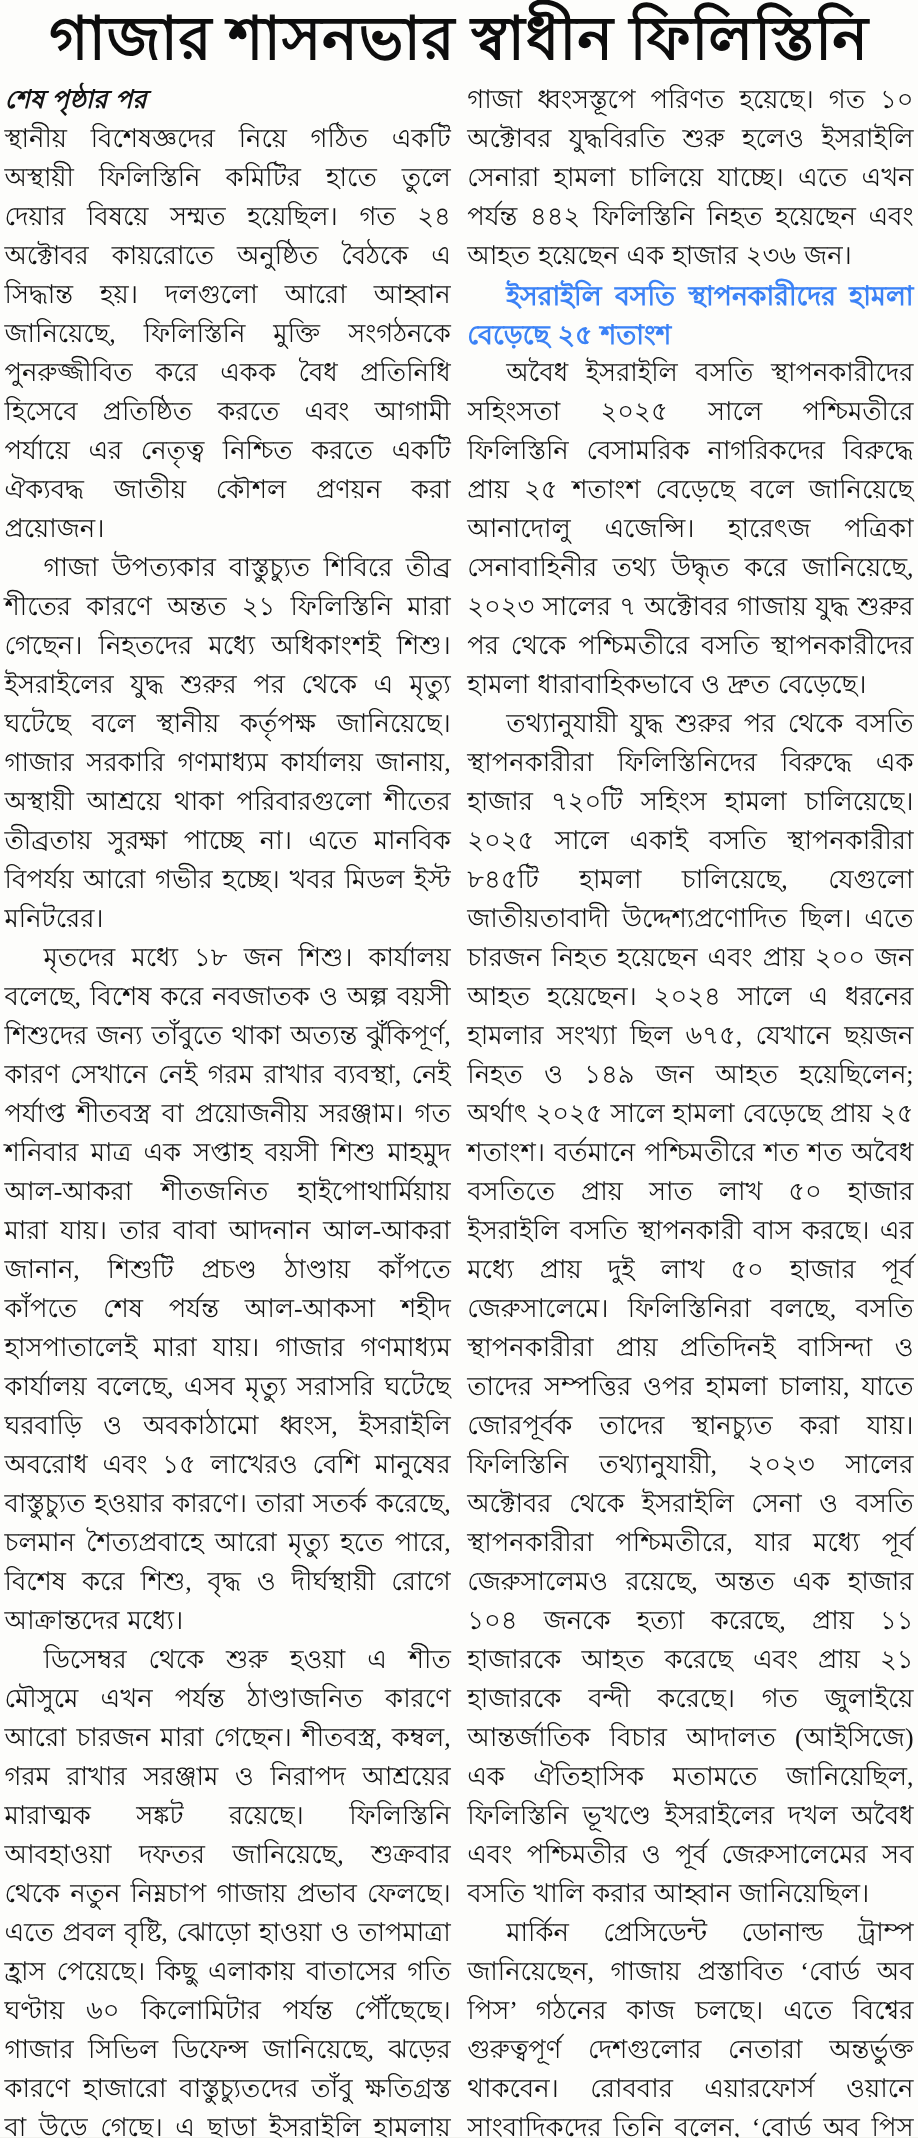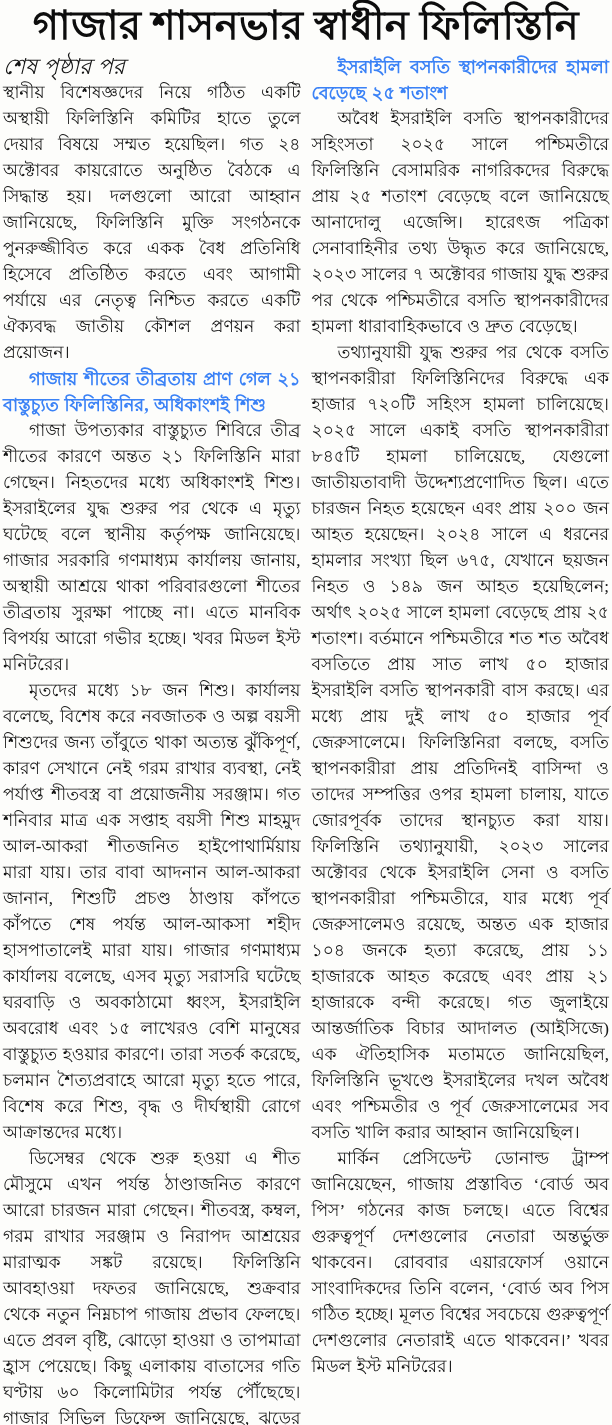--- a/index.html
+++ b/index.html
@@ -36,23 +36,23 @@
   }
   .col {
     flex: 1 1 0;
     min-width: 0;
     text-align: justify;
     font-size: 17.2px;
     line-height: 26px;
     word-spacing: 1px;
   }
   .continued-note {
-    font-weight: 400;
+    font-weight: 700;
     font-style: italic;
-    font-size: 22px;
+    font-size: 17px;
   }
   .para {
     margin: 0;
     text-indent: 26px;
   }
   .para.no-indent {
     text-indent: 0;
   }
   .subhead {
     margin: 0;
@@ -67,28 +67,28 @@
 
 <div class="page">
 
   <h1 class="headline">গাজার শাসনভার স্বাধীন ফিলিস্তিনি</h1>
 
   <div class="columns">
 
     <div class="col">
       <div class="continued-note">শেষ পৃষ্ঠার পর</div>
       <p class="para no-indent">স্থানীয় বিশেষজ্ঞদের নিয়ে গঠিত একটি অস্থায়ী ফিলিস্তিনি কমিটির হাতে তুলে দেয়ার বিষয়ে সম্মত হয়েছিল। গত ২৪ অক্টোবর কায়রোতে অনুষ্ঠিত বৈঠকে এ সিদ্ধান্ত হয়। দলগুলো আরো আহ্বান জানিয়েছে, ফিলিস্তিনি মুক্তি সংগঠনকে পুনরুজ্জীবিত করে একক বৈধ প্রতিনিধি হিসেবে প্রতিষ্ঠিত করতে এবং আগামী পর্যায়ে এর নেতৃত্ব নিশ্চিত করতে একটি ঐক্যবদ্ধ জাতীয় কৌশল প্রণয়ন করা প্রয়োজন।</p>
-      <p class="subhead">গাজায় শীতের তীব্রতায় প্রাণ গেল ২১ বাস্তুচ্যুত ফিলিস্তিনির, অধিকাংশই শিশু</p>
       <p class="para">গাজা উপত্যকার বাস্তুচ্যুত শিবিরে তীব্র শীতের কারণে অন্তত ২১ ফিলিস্তিনি মারা গেছেন। নিহতদের মধ্যে অধিকাংশই শিশু। ইসরাইলের যুদ্ধ শুরুর পর থেকে এ মৃত্যু ঘটেছে বলে স্থানীয় কর্তৃপক্ষ জানিয়েছে। গাজার সরকারি গণমাধ্যম কার্যালয় জানায়, অস্থায়ী আশ্রয়ে থাকা পরিবারগুলো শীতের তীব্রতায় সুরক্ষা পাচ্ছে না। এতে মানবিক বিপর্যয় আরো গভীর হচ্ছে। খবর মিডল ইস্ট মনিটরের।</p>
       <p class="para">মৃতদের মধ্যে ১৮ জন শিশু। কার্যালয় বলেছে, বিশেষ করে নবজাতক ও অল্প বয়সী শিশুদের জন্য তাঁবুতে থাকা অত্যন্ত ঝুঁকিপূর্ণ, কারণ সেখানে নেই গরম রাখার ব্যবস্থা, নেই পর্যাপ্ত শীতবস্ত্র বা প্রয়োজনীয় সরঞ্জাম। গত শনিবার মাত্র এক সপ্তাহ বয়সী শিশু মাহমুদ আল-আকরা শীতজনিত হাইপোথার্মিয়ায় মারা যায়। তার বাবা আদনান আল-আকরা জানান, শিশুটি প্রচণ্ড ঠাণ্ডায় কাঁপতে কাঁপতে শেষ পর্যন্ত আল-আকসা শহীদ হাসপাতালেই মারা যায়। গাজার গণমাধ্যম কার্যালয় বলেছে, এসব মৃত্যু সরাসরি ঘটেছে ঘরবাড়ি ও অবকাঠামো ধ্বংস, ইসরাইলি অবরোধ এবং ১৫ লাখেরও বেশি মানুষের বাস্তুচ্যুত হওয়ার কারণে। তারা সতর্ক করেছে, চলমান শৈত্যপ্রবাহে আরো মৃত্যু হতে পারে, বিশেষ করে শিশু, বৃদ্ধ ও দীর্ঘস্থায়ী রোগে আক্রান্তদের মধ্যে।</p>
       <p class="para">ডিসেম্বর থেকে শুরু হওয়া এ শীত মৌসুমে এখন পর্যন্ত ঠাণ্ডাজনিত কারণে আরো চারজন মারা গেছেন। শীতবস্ত্র, কম্বল, গরম রাখার সরঞ্জাম ও নিরাপদ আশ্রয়ের মারাত্মক সঙ্কট রয়েছে। ফিলিস্তিনি আবহাওয়া দফতর জানিয়েছে, শুক্রবার থেকে নতুন নিম্নচাপ গাজায় প্রভাব ফেলছে। এতে প্রবল বৃষ্টি, ঝোড়ো হাওয়া ও তাপমাত্রা হ্রাস পেয়েছে। কিছু এলাকায় বাতাসের গতি ঘণ্টায় ৬০ কিলোমিটার পর্যন্ত পৌঁছেছে। গাজার সিভিল ডিফেন্স জানিয়েছে, ঝড়ের কারণে হাজারো বাস্তুচ্যুতদের তাঁবু ক্ষতিগ্রস্ত বা উড়ে গেছে। এ ছাড়া ইসরাইলি হামলায় দুর্বল হয়ে পড়া বহু ভবন ভেঙে পড়েছে, এতে আরো হতাহতের ঘটনা ঘটেছে। গাজার গণমাধ্যম কার্যালয় ইসরাইলকে এসব মৃত্যুর জন্য দায়ী করেছে। তারা বলছে, যুদ্ধবিরতি চুক্তি কার্যকর হওয়ার পরও ইসরাইল পর্যাপ্ত আশ্রয়সামগ্রী, গরম রাখার সরঞ্জাম ও পুনর্গঠন সামগ্রী প্রবেশ করতে দিচ্ছে না।</p>
 
     </div>
 
     <div class="col">
+      <p class="para no-indent">গাজা ধ্বংসস্তূপে পরিণত হয়েছে। গত ১০ অক্টোবর যুদ্ধবিরতি শুরু হলেও ইসরাইলি সেনারা হামলা চালিয়ে যাচ্ছে। এতে এখন পর্যন্ত ৪৪২ ফিলিস্তিনি নিহত হয়েছেন এবং আহত হয়েছেন এক হাজার ২৩৬ জন।</p>
       <p class="subhead">ইসরাইলি বসতি স্থাপনকারীদের হামলা বেড়েছে ২৫ শতাংশ</p>
       <p class="para">অবৈধ ইসরাইলি বসতি স্থাপনকারীদের সহিংসতা ২০২৫ সালে পশ্চিমতীরে ফিলিস্তিনি বেসামরিক নাগরিকদের বিরুদ্ধে প্রায় ২৫ শতাংশ বেড়েছে বলে জানিয়েছে আনাদোলু এজেন্সি। হারেৎজ পত্রিকা সেনাবাহিনীর তথ্য উদ্ধৃত করে জানিয়েছে, ২০২৩ সালের ৭ অক্টোবর গাজায় যুদ্ধ শুরুর পর থেকে পশ্চিমতীরে বসতি স্থাপনকারীদের হামলা ধারাবাহিকভাবে ও দ্রুত বেড়েছে।</p>
       <p class="para">তথ্যানুযায়ী যুদ্ধ শুরুর পর থেকে বসতি স্থাপনকারীরা ফিলিস্তিনিদের বিরুদ্ধে এক হাজার ৭২০টি সহিংস হামলা চালিয়েছে। ২০২৫ সালে একাই বসতি স্থাপনকারীরা ৮৪৫টি হামলা চালিয়েছে, যেগুলো জাতীয়তাবাদী উদ্দেশ্যপ্রণোদিত ছিল। এতে চারজন নিহত হয়েছেন এবং প্রায় ২০০ জন আহত হয়েছেন। ২০২৪ সালে এ ধরনের হামলার সংখ্যা ছিল ৬৭৫, যেখানে ছয়জন নিহত ও ১৪৯ জন আহত হয়েছিলেন; অর্থাৎ ২০২৫ সালে হামলা বেড়েছে প্রায় ২৫ শতাংশ। বর্তমানে পশ্চিমতীরে শত শত অবৈধ বসতিতে প্রায় সাত লাখ ৫০ হাজার ইসরাইলি বসতি স্থাপনকারী বাস করছে। এর মধ্যে প্রায় দুই লাখ ৫০ হাজার পূর্ব জেরুসালেমে। ফিলিস্তিনিরা বলছে, বসতি স্থাপনকারীরা প্রায় প্রতিদিনই বাসিন্দা ও তাদের সম্পত্তির ওপর হামলা চালায়, যাতে জোরপূর্বক তাদের স্থানচ্যুত করা যায়। ফিলিস্তিনি তথ্যানুযায়ী, ২০২৩ সালের অক্টোবর থেকে ইসরাইলি সেনা ও বসতি স্থাপনকারীরা পশ্চিমতীরে, যার মধ্যে পূর্ব জেরুসালেমও রয়েছে, অন্তত এক হাজার ১০৪ জনকে হত্যা করেছে, প্রায় ১১ হাজারকে আহত করেছে এবং প্রায় ২১ হাজারকে বন্দী করেছে। গত জুলাইয়ে আন্তর্জাতিক বিচার আদালত (আইসিজে) এক ঐতিহাসিক মতামতে জানিয়েছিল, ফিলিস্তিনি ভূখণ্ডে ইসরাইলের দখল অবৈধ এবং পশ্চিমতীর ও পূর্ব জেরুসালেমের সব বসতি খালি করার আহ্বান জানিয়েছিল।</p>
       <p class="para">মার্কিন প্রেসিডেন্ট ডোনাল্ড ট্রাম্প জানিয়েছেন, গাজায় প্রস্তাবিত ‘বোর্ড অব পিস’ গঠনের কাজ চলছে। এতে বিশ্বের গুরুত্বপূর্ণ দেশগুলোর নেতারা অন্তর্ভুক্ত থাকবেন। রোববার এয়ারফোর্স ওয়ানে সাংবাদিকদের তিনি বলেন, ‘বোর্ড অব পিস গঠিত হচ্ছে। মূলত বিশ্বের সবচেয়ে গুরুত্বপূর্ণ দেশগুলোর নেতারাই এতে থাকবেন।’ খবর মিডল ইস্ট মনিটরের।</p>
 
     </div>
 
   </div>
 </div>
 

